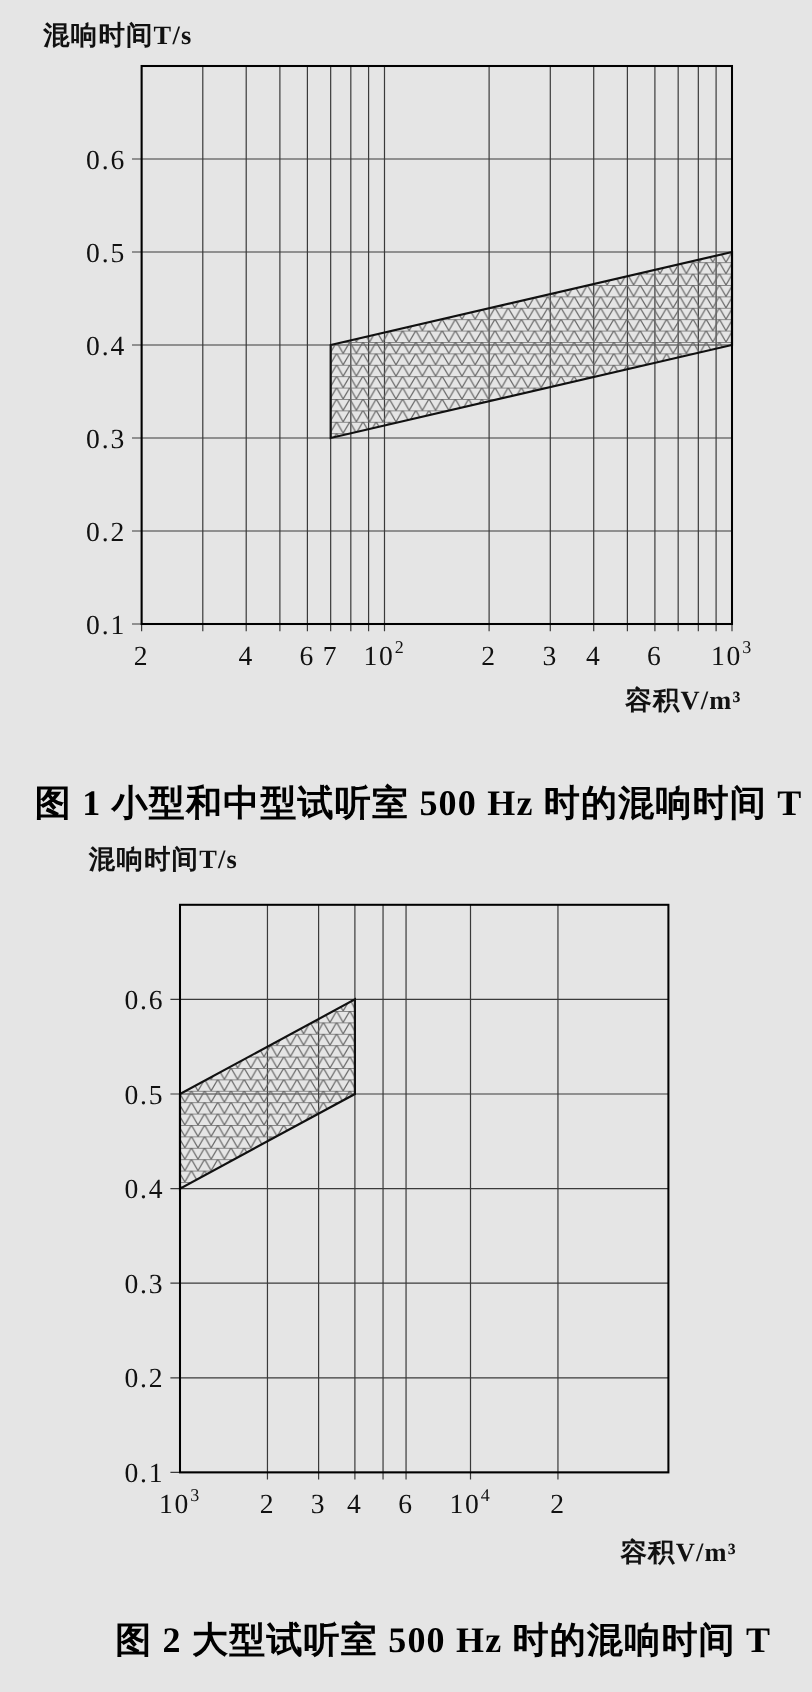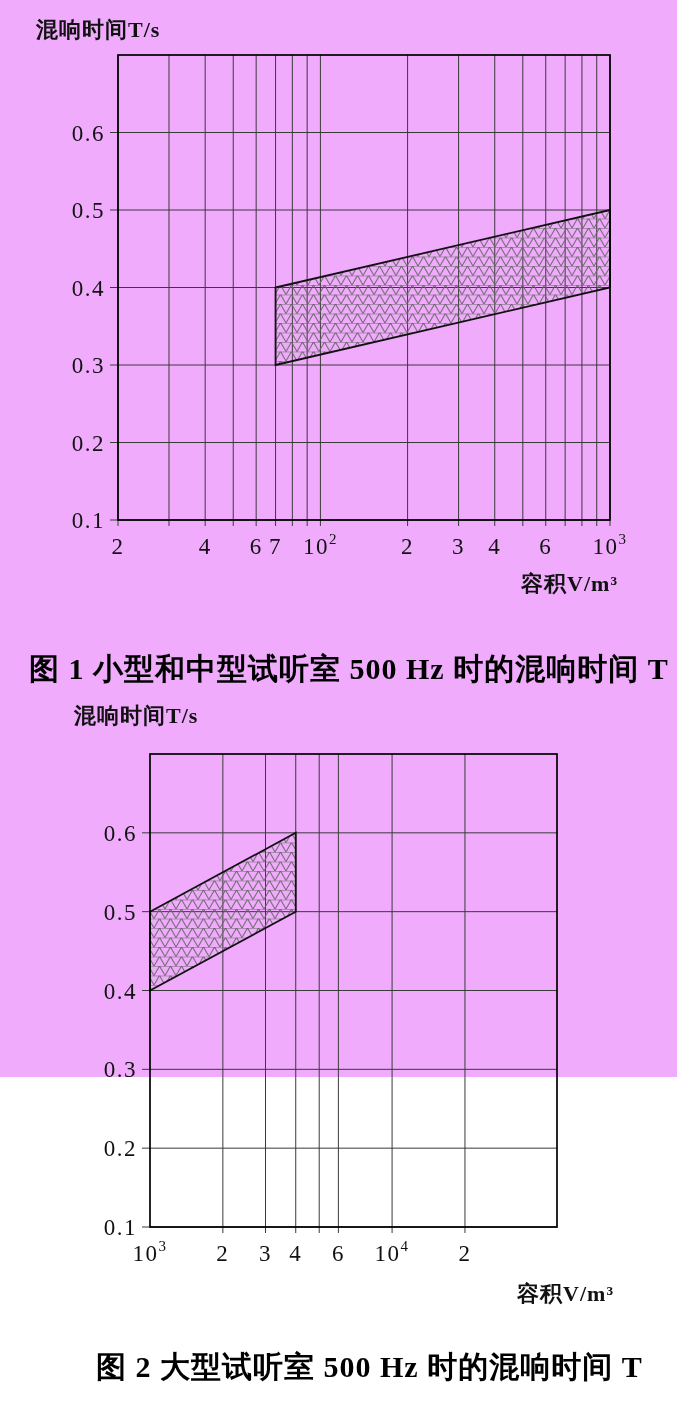--- a/index.html
+++ b/index.html
@@ -1,20 +1,20 @@
 <!DOCTYPE html>
 <html><head>
 <meta charset="utf-8">
 <style>
   html,body{margin:0;padding:0;background:#ffffff;}
   body{
     position:relative;width:677px;height:1410px;overflow:hidden;
     font-family:"Liberation Serif","DejaVu Serif",serif;color:#111;
   }
-  .page{position:absolute;left:0;top:0;width:677px;height:1077px;background:#f0abfc;}
+  .page{position:absolute;left:0;top:0;width:677px;height:1410px;background:#e5e5e5;}
   svg.figure{position:absolute;left:0;}
   #fig1-svg{top:0;}
   #fig2-svg{top:700px;}
   .ticktext{
     font-family:"Liberation Serif","DejaVu Serif",serif;
     font-size:23px;fill:#111;letter-spacing:1.5px;
   }
   .axis-title{
     position:absolute;font-size:22px;font-weight:600;letter-spacing:1px;
     color:#111;white-space:nowrap;

